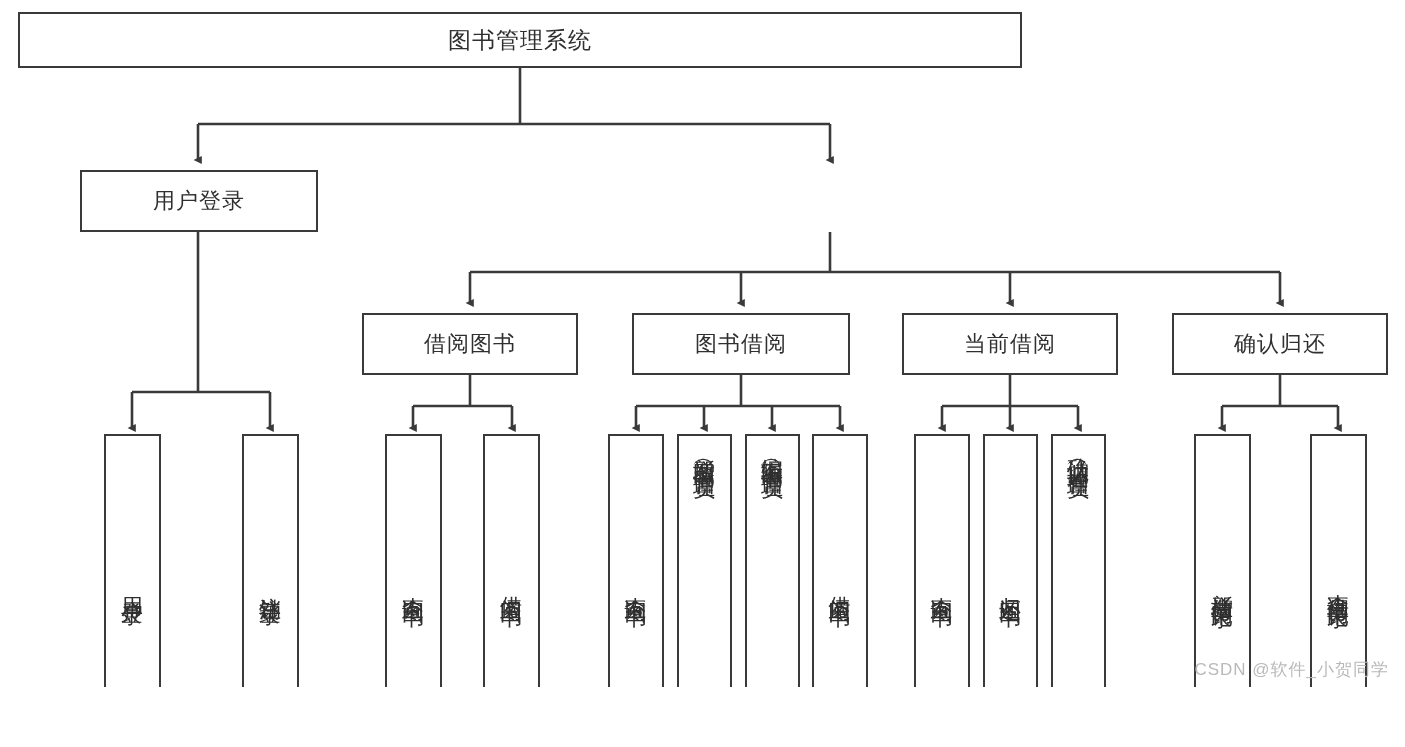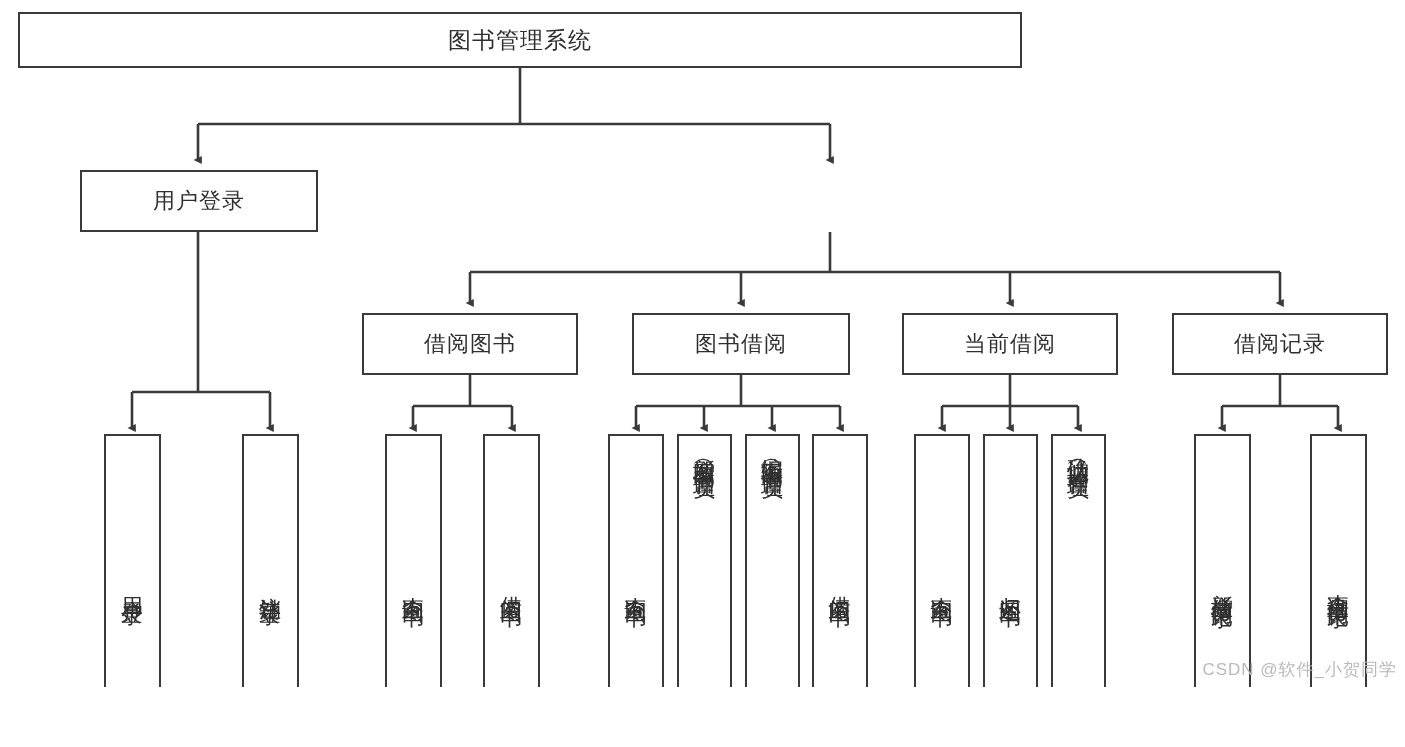--- a/index.html
+++ b/index.html
@@ -56,21 +56,21 @@
   }
   .node.leaf.short .label{
     margin-top:auto;
     margin-bottom:auto;
   }
   .node.leaf.tall .label{
     margin-top:4px;
   }
   .watermark{
     position:absolute;
-    right:8px;
+    right:16px;
     bottom:6px;
     font-size:17px;
     color:#b9b9b9;
     letter-spacing:1px;
     white-space:nowrap;
     user-select:none;
   }
 </style>
 </head>
 <body>
@@ -138,21 +138,21 @@
   <div class="node" style="left:362px; top:313px; width:216px; height:62px;">
     <span class="label">借阅图书</span>
   </div>
   <div class="node" style="left:632px; top:313px; width:218px; height:62px;">
     <span class="label">图书借阅</span>
   </div>
   <div class="node" style="left:902px; top:313px; width:216px; height:62px;">
     <span class="label">当前借阅</span>
   </div>
   <div class="node" style="left:1172px; top:313px; width:216px; height:62px;">
-    <span class="label">借阅记录</span>
+    <span class="label">确认归还</span>
   </div>
 
   <div class="node leaf short" style="left:104px; top:434px; width:57px; height:302px;">
     <span class="label">用户登录</span>
   </div>
   <div class="node leaf short" style="left:242px; top:434px; width:57px; height:302px;">
     <span class="label">注销登录</span>
   </div>
 
   <div class="node leaf short" style="left:385px; top:434px; width:57px; height:302px;">

